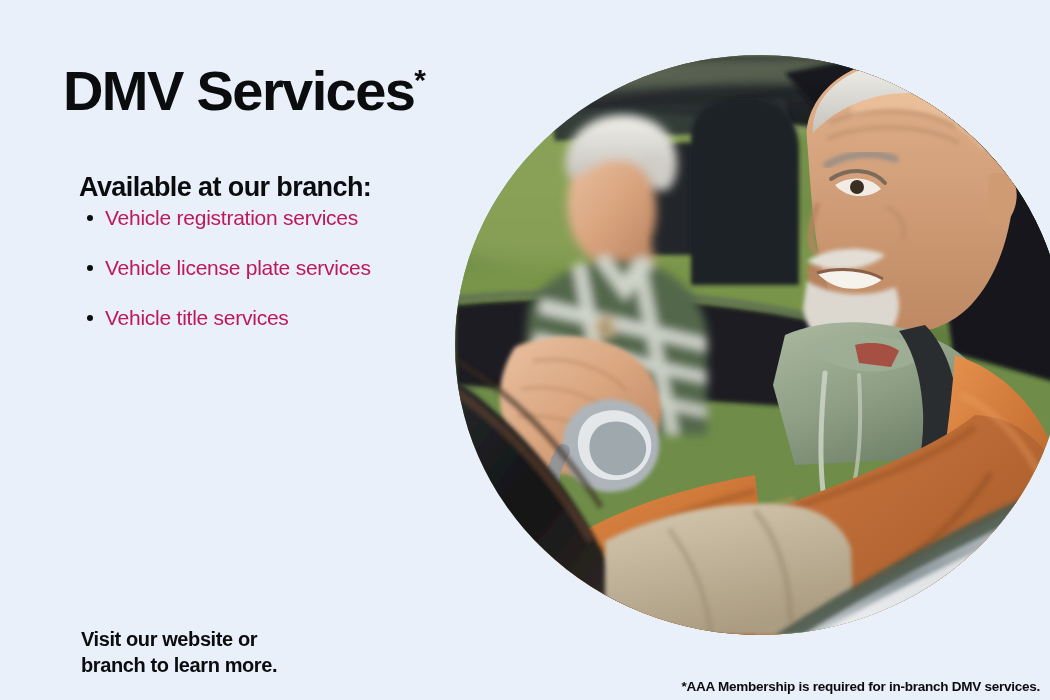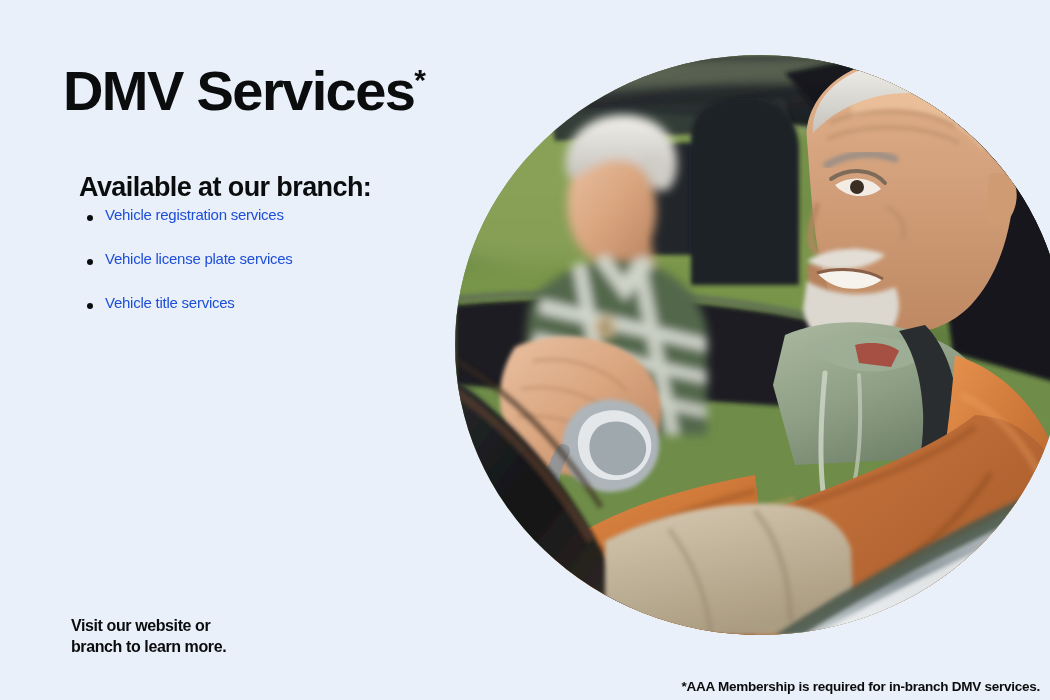--- a/index.html
+++ b/index.html
@@ -57,49 +57,49 @@
   .bullets {
     position: absolute;
     top: 145px;
     left: 18px;
     margin: 0;
     padding: 0 0 0 24px;
     list-style: none;
   }
   .bullets li {
     position: relative;
-    font-size: 15px;
+    font-size: 21px;
     font-weight: 400;
     letter-spacing: -0.25px;
-    color: #1d4ed8;
+    color: #be185d;
     line-height: 1;
     margin-bottom: 29px;
     white-space: nowrap;
   }
   .bullets li::before {
     content: "";
     position: absolute;
     left: -18px;
     top: 8px;
     width: 6px;
     height: 6px;
     border-radius: 50%;
     background: #0b0c0d;
   }
 
   .cta {
     position: absolute;
     left: 63px;
     top: 608px;
-    font-size: 16px;
+    font-size: 20px;
     font-weight: 700;
     letter-spacing: -0.4px;
     line-height: 1.3;
     color: #0b0c0d;
-    margin: 8px;
+    margin: 18px;
     white-space: pre-line;
   }
 
   .footnote {
     position: absolute;
     right: 10px;
     bottom: 6px;
     font-size: 13.5px;
     font-weight: 700;
     letter-spacing: -0.25px;

